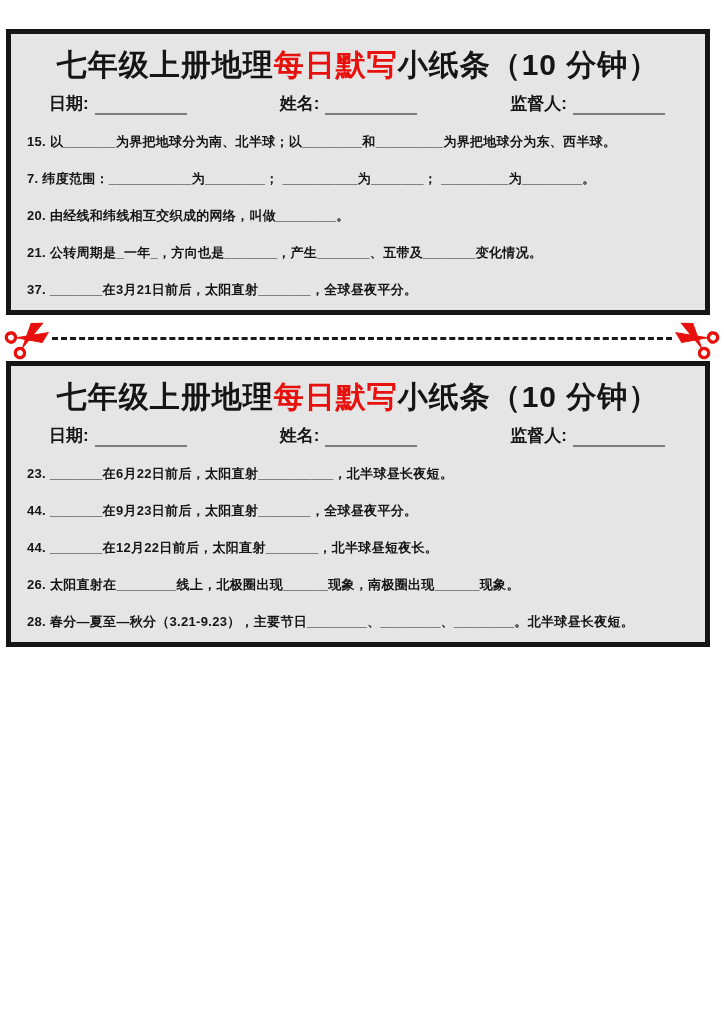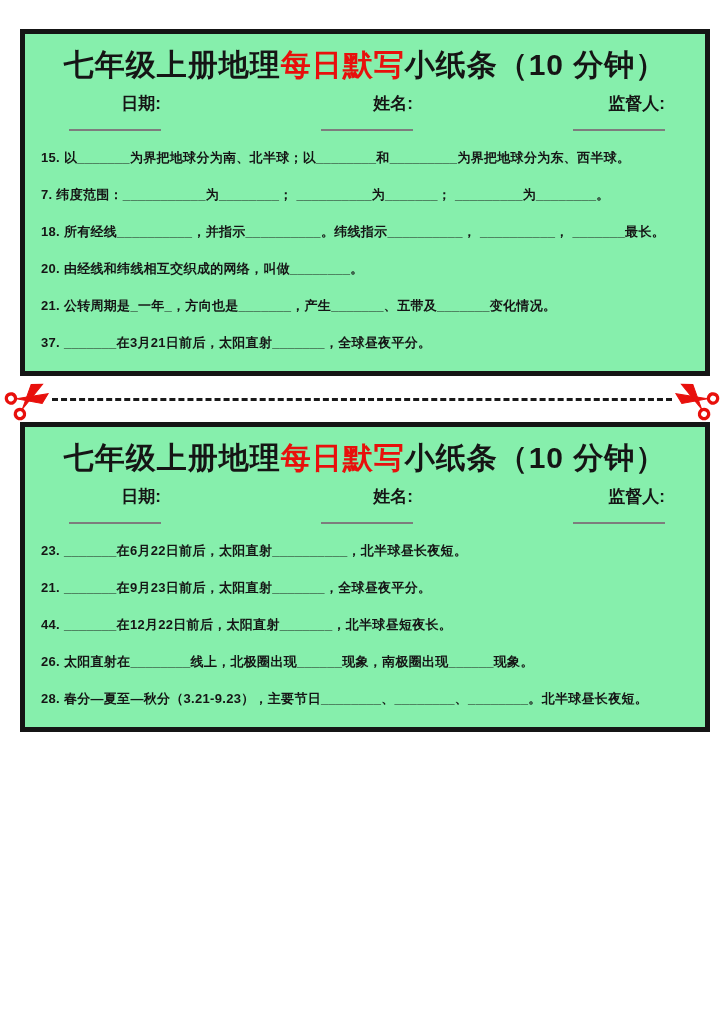--- a/index.html
+++ b/index.html
@@ -9,44 +9,44 @@
     min-height: 1024px;
     margin: 0 auto;
     font-family: "Liberation Sans", "DejaVu Sans", sans-serif;
     color: #151515;
   }
   .page { padding-top: 29px; }
 
   
   .slip {
     border: 5px solid #151515;
-    margin: 0 14px 0 20px;
-    padding: 8px 16px 8px 16px;
-    background: #86efac;
+    margin: 0 14px 0 6px;
+    padding: 8px 16px 0 16px;
+    background: #e5e5e5;
   }
   .slip-title {
     text-align: center;
     font-size: 30px;
     font-weight: 700;
     letter-spacing: 1px;
     line-height: 46px;
     white-space: nowrap;
   }
   .slip-title .hl { color: #e8100c; }
 
   .meta-row {
     display: flex;
     justify-content: space-between;
     align-items: flex-end;
     padding: 0 24px 0 22px;
     margin: 4px 0 10px 0;
     font-size: 17px;
     font-weight: 700;
   }
-  .meta-item { display: flex; align-items: flex-end; flex-direction: column; }
+  .meta-item { display: flex; align-items: flex-end; }
   .meta-blank {
     display: inline-block;
     width: 92px;
     height: 16px;
     margin-left: 6px;
     border-bottom: 2px solid #7d7d7d;
   }
 
   .questions {
     font-size: 13px;
@@ -91,21 +91,20 @@
       </span>
       <span class="meta-item">
         <span>监督人:</span>
         <span class="meta-blank"></span>
       </span>
     </div>
 
     <div class="questions">
       <div class="question">15. 以_______为界把地球分为南、北半球；以________和_________为界把地球分为东、西半球。</div>
       <div class="question">7. 纬度范围：___________为________； __________为_______； _________为________。</div>
-      <div class="question">18. 所有经线__________，并指示__________。纬线指示__________， __________， _______最长。</div>
       <div class="question">20. 由经线和纬线相互交织成的网络，叫做________。</div>
       <div class="question">21. 公转周期是_一年_，方向也是_______，产生_______、五带及_______变化情况。</div>
       <div class="question">37. _______在3月21日前后，太阳直射_______，全球昼夜平分。</div>
     </div>
   </section>
 
   <div class="cutline">
     <svg class="scissors left" viewBox="0 0 44 32" aria-hidden="true">
       <g fill="#e8100c" stroke="#e8100c">
         <circle cx="7.5" cy="7" r="4.6" fill="none" stroke-width="3.4"></circle>
@@ -140,21 +139,21 @@
         <span class="meta-blank"></span>
       </span>
       <span class="meta-item">
         <span>监督人:</span>
         <span class="meta-blank"></span>
       </span>
     </div>
 
     <div class="questions">
       <div class="question">23. _______在6月22日前后，太阳直射__________，北半球昼长夜短。</div>
-      <div class="question">21. _______在9月23日前后，太阳直射_______，全球昼夜平分。</div>
+      <div class="question">44. _______在9月23日前后，太阳直射_______，全球昼夜平分。</div>
       <div class="question">44. _______在12月22日前后，太阳直射_______，北半球昼短夜长。</div>
       <div class="question">26. 太阳直射在________线上，北极圈出现______现象，南极圈出现______现象。</div>
       <div class="question">28. 春分—夏至—秋分（3.21-9.23），主要节日________、________、________。北半球昼长夜短。</div>
 
     </div>
   </section>
 
 </div>
 
 </body></html>

